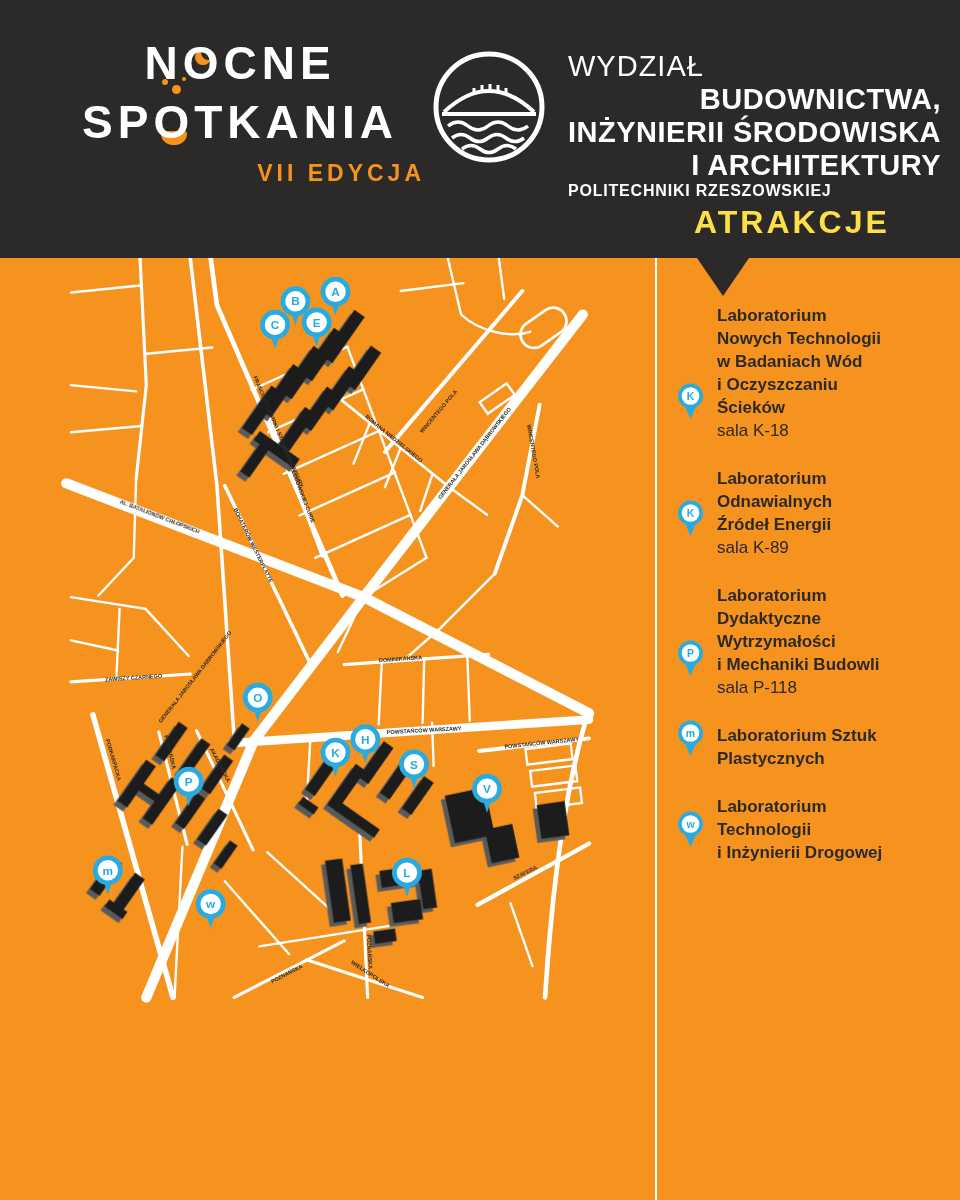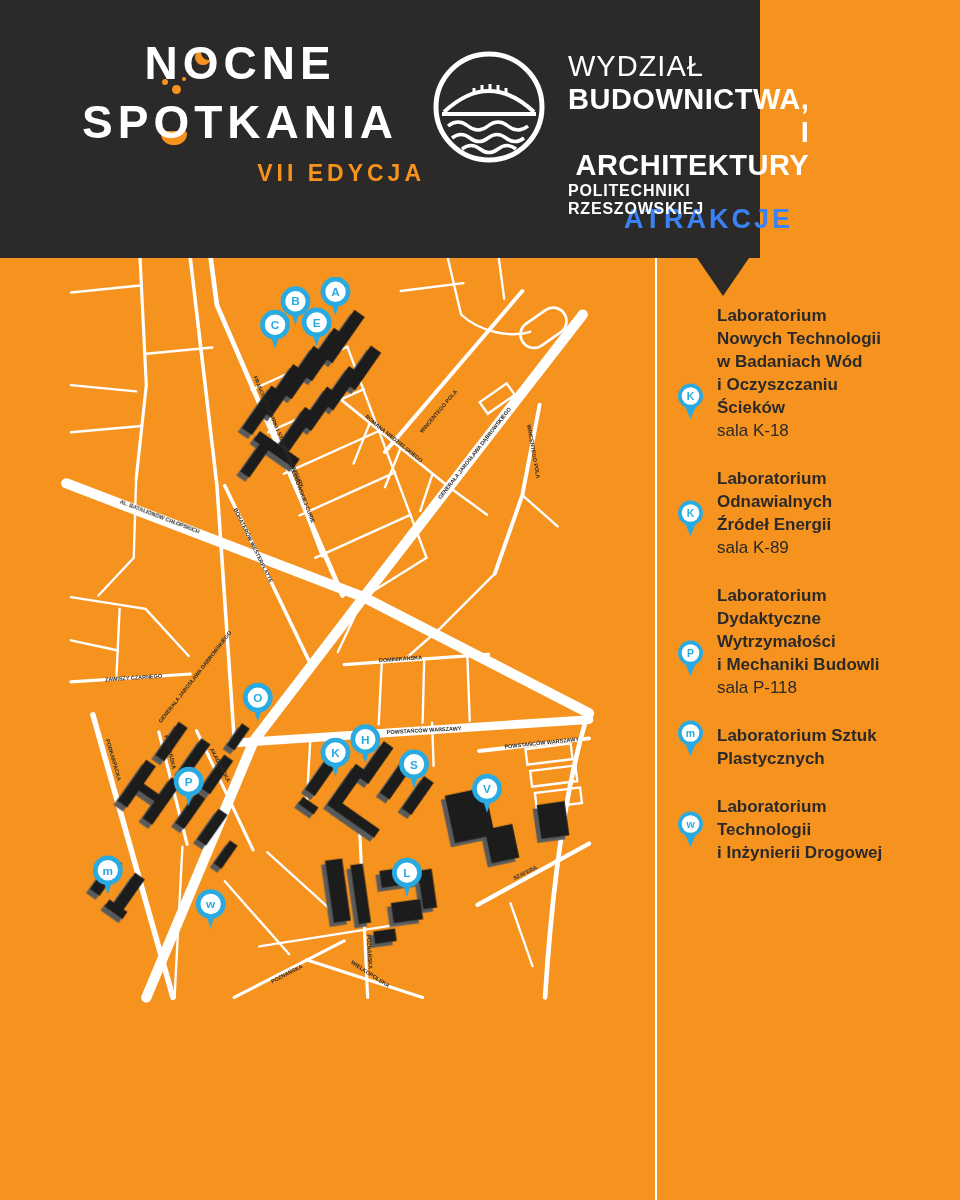--- a/index.html
+++ b/index.html
@@ -4,21 +4,21 @@
 <style>
   html,body{margin:0;padding:0;}
   body{
     width:960px;height:1200px;position:relative;overflow:hidden;
     background:#f6921e;
     font-family:"Liberation Sans","DejaVu Sans",sans-serif;
     -webkit-font-smoothing:antialiased;
   }
   
   .header{
-    position:absolute;left:0;top:0;width:760px;height:258px;
+    position:absolute;left:0;top:0;width:960px;height:258px;
     background:#2b2a29;z-index:5;
   }
   .header-pointer{
     position:absolute;left:697px;top:258px;width:0;height:0;z-index:6;
     border-left:26px solid transparent;border-right:26px solid transparent;
     border-top:38px solid #2b2a29;
   }
   .event-logo{
     position:absolute;left:55px;top:34px;width:370px;text-align:center;
     color:#ffffff;font-weight:bold;
@@ -38,22 +38,22 @@
     font-size:23px;letter-spacing:4px;color:#f6921e;font-weight:bold;
     text-align:right;margin:8px 0 0 52px;
   }
   .faculty{position:absolute;left:430px;top:48px;display:flex;z-index:6;}
   .faculty-logo{width:118px;height:118px;margin-right:20px;flex:none;}
   .faculty-text{color:#ffffff;padding-top:2px;}
   .fac-l1{font-size:29px;font-weight:500;line-height:33px;letter-spacing:1px;}
   .fac-l2,.fac-l3,.fac-l4{font-size:29px;font-weight:bold;line-height:33px;letter-spacing:0.5px;text-align:right;}
   .fac-l5{font-size:16px;font-weight:bold;letter-spacing:0.8px;}
   .attractions-title{
-    position:absolute;left:624px;top:204px;
-    color:#3b82f6;font-size:27px;font-weight:bold;letter-spacing:3px;
+    position:absolute;left:694px;top:204px;
+    color:#fde047;font-size:32px;font-weight:bold;letter-spacing:3px;
   }
   
   .map-wrap{position:absolute;left:0;top:258px;width:660px;height:942px;}
   .map-wrap svg{display:block;}
   .divider{position:absolute;left:655px;top:258px;width:2px;height:942px;background:#ffffff;}
   
   .sidebar{
     position:absolute;left:657px;top:258px;width:303px;height:942px;
     box-sizing:border-box;padding:46px 10px 0 18px;color:#2b2a29;
   }
@@ -88,20 +88,21 @@
       <path d="M14 64 Q59 22 104 64" fill="none" stroke="#ffffff" stroke-width="4"></path>
       <path d="M12 66 L106 66" stroke="#ffffff" stroke-width="4"></path>
       <path d="M44 40 L44 46 M52 37 L52 44 M60 36 L60 43 M68 37 L68 44 M76 40 L76 46" stroke="#ffffff" stroke-width="3"></path>
       <path d="M18 78 q 10 -8 20 0 q 10 8 20 0 q 10 -8 20 0 q 10 8 20 0" fill="none" stroke="#ffffff" stroke-width="3.5"></path>
       <path d="M22 90 q 9 -7 18 0 q 9 7 18 0 q 9 -7 18 0 q 9 7 18 0" fill="none" stroke="#ffffff" stroke-width="3.5"></path>
       <path d="M32 101 q 9 -7 18 0 q 9 7 18 0 q 9 -7 18 0" fill="none" stroke="#ffffff" stroke-width="3.5"></path>
     </svg>
     <div class="faculty-text">
       <div class="fac-l1">WYDZIAŁ</div>
       <div class="fac-l2">BUDOWNICTWA,</div>
+      <div class="fac-l3">INŻYNIERII ŚRODOWISKA</div>
       <div class="fac-l4">I ARCHITEKTURY</div>
       <div class="fac-l5">POLITECHNIKI RZESZOWSKIEJ</div>
     </div>
   </div>
 
   <div class="attractions-title">ATRAKCJE</div>
 </div>
 <div class="header-pointer"></div>
 
 <div class="map-wrap">

